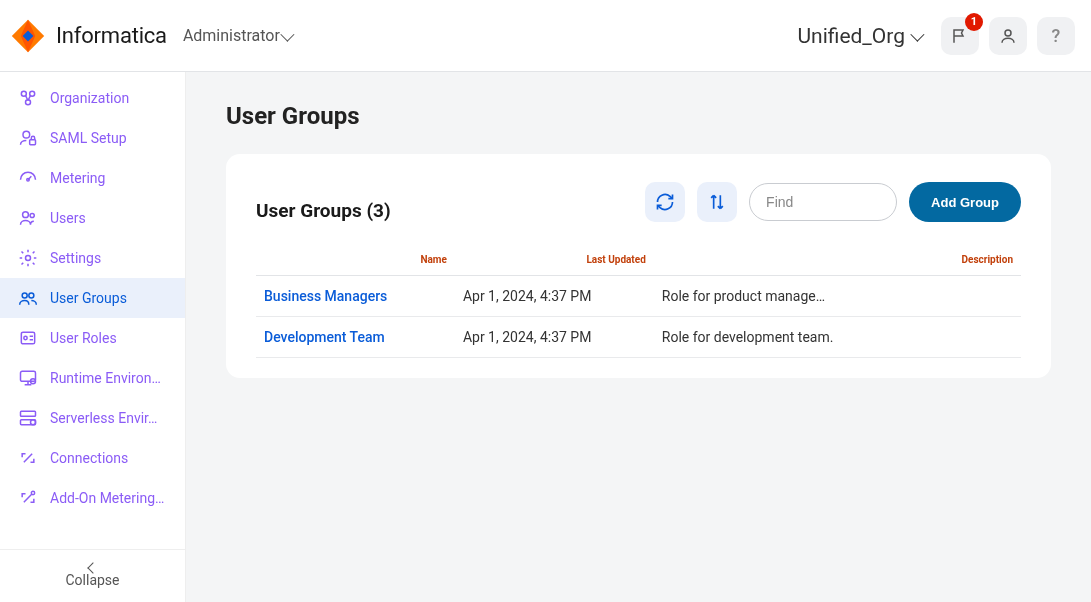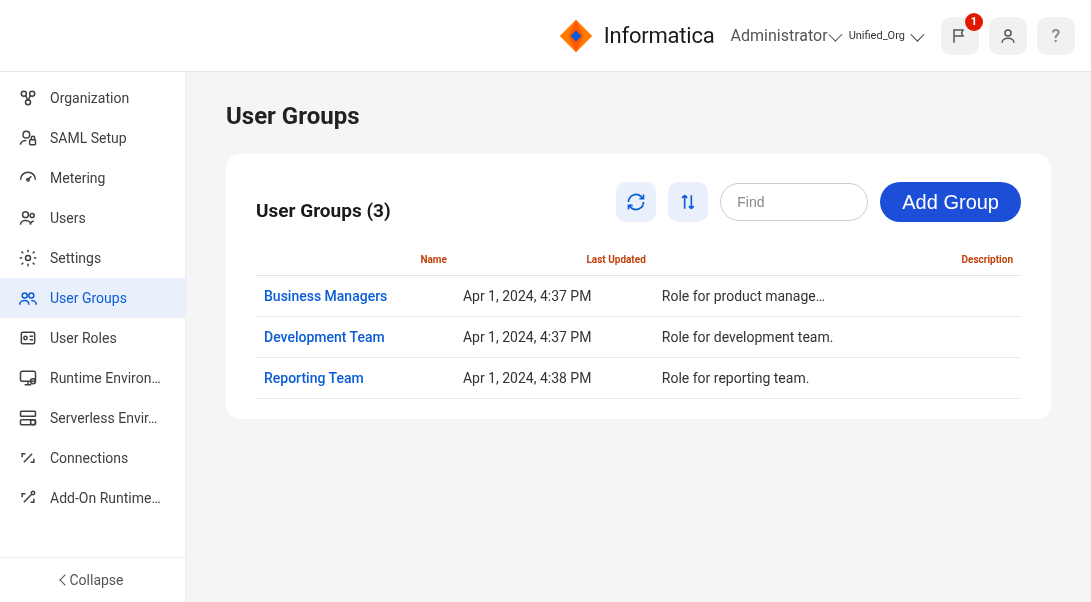--- a/index.html
+++ b/index.html
@@ -12,21 +12,21 @@
     height: 602px;
     overflow: hidden;
   }
   .header {
     height: 72px;
     background: #fff;
     border-bottom: 1px solid #e2e4e7;
     display: flex;
     align-items: center;
     padding: 0 16px 0 10px;
-    justify-content: flex-end;
+    justify-content: space-between;
   }
   .header-left {
     display: flex;
     align-items: center;
     gap: 10px;
   }
   .logo-diamond {
     width: 36px;
     height: 36px;
     flex-shrink: 0;
@@ -48,21 +48,21 @@
   }
   .header-right {
     display: flex;
     align-items: center;
     gap: 10px;
   }
   .org-switch {
     display: flex;
     align-items: center;
     gap: 6px;
-    font-size: 11px;
+    font-size: 21px;
     color: #333;
     padding: 6px 10px;
     cursor: pointer;
   }
   .icon-btn {
     width: 38px;
     height: 38px;
     border-radius: 10px;
     background: #f0f1f3;
     display: flex;
@@ -106,21 +106,21 @@
   }
   .sidebar-scroll::-webkit-scrollbar { width: 8px; }
   .sidebar-scroll::-webkit-scrollbar-thumb { background: #b4b7bb; border-radius: 4px; }
   .sidebar-scroll::-webkit-scrollbar-track { background: transparent; }
   .nav-item {
     display: flex;
     align-items: center;
     gap: 12px;
     padding: 10px 12px 10px 18px;
     cursor: pointer;
-    color: #404040;
+    color: #8b5cf6;
     font-size: 14px;
     white-space: nowrap;
     overflow: hidden;
     text-overflow: ellipsis;
   }
   .nav-item .nav-icon {
     width: 20px;
     height: 20px;
     flex-shrink: 0;
     display: flex;
@@ -134,20 +134,21 @@
   .nav-item.active .nav-icon { color: #0a5cd8; }
   .nav-label { overflow: hidden; text-overflow: ellipsis; }
   .collapse-bar {
     border-top: 1px solid #eee;
     padding: 14px 18px;
     display: flex;
     align-items: center;
     color: #555;
     cursor: pointer;
     justify-content: center;
+    flex-direction: column;
   }
   .main {
     flex: 1;
     padding: 30px 40px;
     overflow: auto;
   }
   .page-title {
     font-size: 24px;
     font-weight: 700;
     color: #222;
@@ -190,28 +191,28 @@
     width: 148px;
     border: 1px solid #c9ccd1;
     border-radius: 19px;
     padding: 0 16px;
     font-size: 14px;
     outline: none;
     color: #be185d;
   }
   .find-input::placeholder { color: #888; }
   .primary-btn {
-    background: #1d4ed8;
+    background: #0369a1;
     color: #fff;
     border: none;
     border-radius: 20px;
     height: 40px;
     padding: 0 22px;
-    font-size: 20px;
-    font-weight: 400;
+    font-size: 13px;
+    font-weight: 700;
     cursor: pointer;
   }
   table {
     width: 100%;
     border-collapse: collapse;
   }
   th {
     text-align: right;
     font-weight: 700;
     font-size: 10px;
@@ -402,21 +403,21 @@
         <span class="nav-label">Connections</span>
       </div>
 
       <div class="nav-item">
         <span class="nav-icon">
           <svg width="20" height="20" viewBox="0 0 24 24" fill="none" stroke="currentColor" stroke-width="1.8">
               <path d="M7 17l10-10M9 7H5v4M15 17h4v-4"></path>
               <circle cx="18" cy="6" r="2"></circle>
             </svg>
         </span>
-        <span class="nav-label">Add-On Runtime…</span>
+        <span class="nav-label">Add-On Metering…</span>
       </div>
 
     </div>
     <div class="collapse-bar">
       <span class="chevron-left"></span>
       <span>Collapse</span>
     </div>
   </div>
 
   <div class="main">
@@ -454,22 +455,17 @@
           <tr>
             <td class="name-cell"><a href="#">Business Managers</a></td>
             <td>Apr 1, 2024, 4:37 PM</td>
             <td class="desc-cell">Role for product manage…</td>
           </tr>
           <tr>
             <td class="name-cell"><a href="#">Development Team</a></td>
             <td>Apr 1, 2024, 4:37 PM</td>
             <td class="desc-cell">Role for development team.</td>
           </tr>
-          <tr>
-            <td class="name-cell"><a href="#">Reporting Team</a></td>
-            <td>Apr 1, 2024, 4:38 PM</td>
-            <td class="desc-cell">Role for reporting team.</td>
-          </tr>
         </tbody>
       </table>
     </div>
   </div>
 </div>
 
 </body></html>

